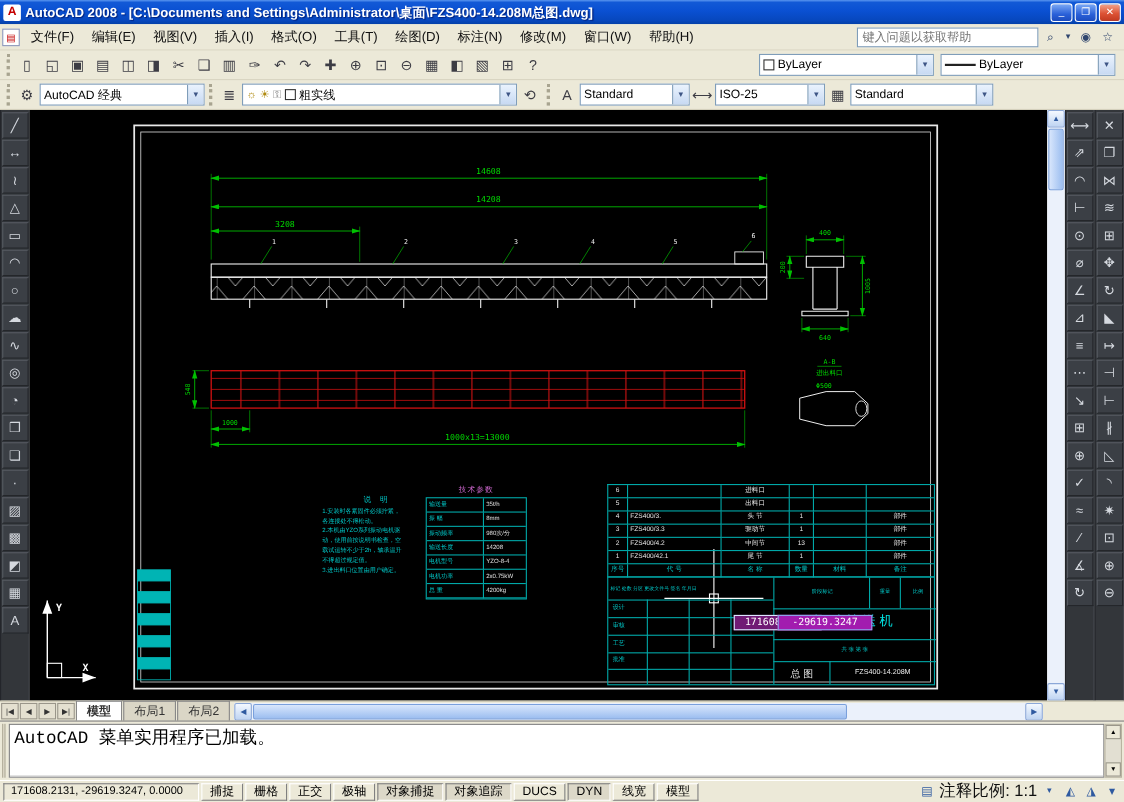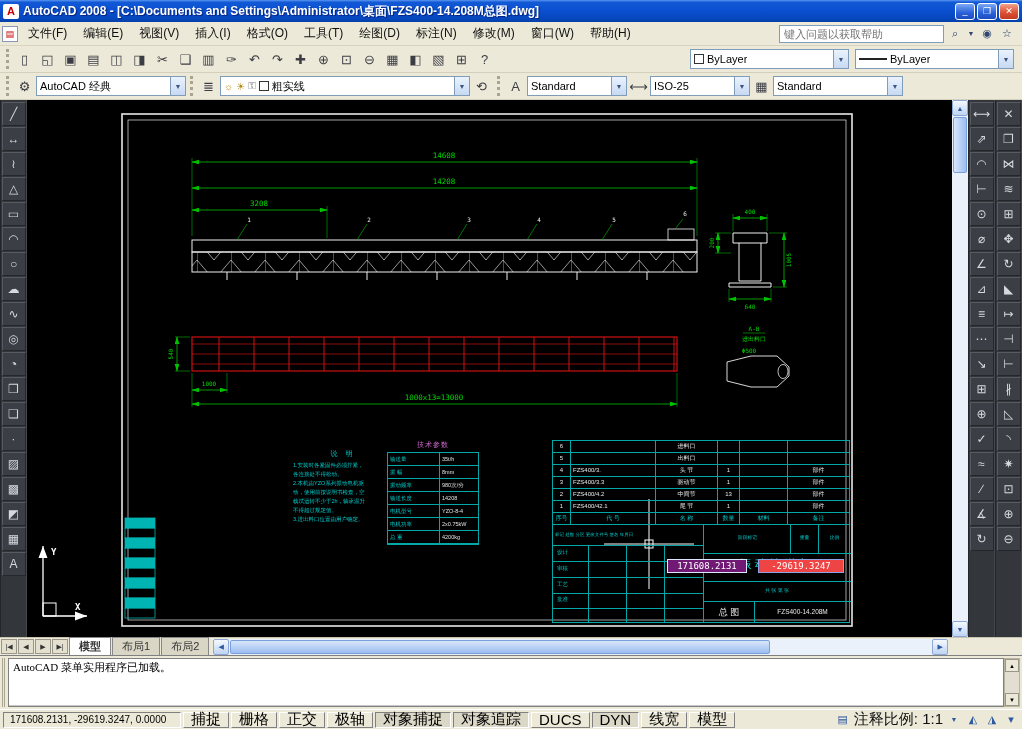--- a/index.html
+++ b/index.html
@@ -91,36 +91,36 @@
     color:#2F5AA0; font-size:7px; display:flex; align-items:center; justify-content:center; }
   .harrow.right { right:0; }
   .hthumb { position:absolute; top:1px; bottom:1px; left:17px; width:540px;
     background:linear-gradient(180deg,#D8E6FC,#9CBEF0); border:1px solid #7AA0DC; border-radius:2px; }
 
   
   .cmdwin { position:absolute; top:655px; left:0; width:1022px; height:54px; background:#ECE9D8;
     border-top:1px solid #808080; display:flex; padding:2px; }
   .cmd-grip { width:4px; border-left:3px double #A8A490; margin-right:2px; }
   .cmd-body { flex:1; background:#fff; border:1px solid #808080; display:flex; flex-direction:column;
-    font-family:Liberation Serif, serif; font-size:11px; color:#000; }
+    font-family:Liberation Mono, monospace; font-size:16px; color:#000; }
   .cmd-hist { flex:1; padding:1px 4px; border-bottom:1px solid #C8C8C8; }
   .cmd-line { height:18px; padding:1px 4px; display:flex; align-items:center; }
   .cmd-scroll { width:16px; position:relative; background:#E2DFD2; border:1px solid #B8B4A0; }
   .cmd-scroll .ar { position:absolute; left:0; width:14px; height:13px; background:#ECE9D8;
     border:1px solid #9A968A; font-size:6px; display:flex; align-items:center; justify-content:center; }
   .cmd-scroll .ar.b { bottom:0; }
 
   
   .statusbar { position:absolute; top:709px; left:0; width:1022px; height:20px; background:#ECE9D8;
     border-top:1px solid #fff; display:flex; align-items:center; font-size:11px; padding:0 3px; gap:2px; }
   .coords { width:178px; height:16px; border:1px solid; border-color:#808080 #fff #fff #808080;
     padding:0 6px; font-size:10px; display:flex; align-items:center; white-space:nowrap; overflow:hidden; }
   .toggles { display:flex; gap:2px; }
   .toggle { height:16px; padding:0 7px; border:1px solid; border-color:#fff #808080 #808080 #fff;
-    background:#ECE9D8; display:flex; align-items:center; font-size:15px; }
+    background:#ECE9D8; display:flex; align-items:center; font-size:11px; }
   .toggle.pressed { border-color:#808080 #fff #fff #808080; background:#DCD8C8; }
   .sb-right { margin-left:auto; display:flex; align-items:center; gap:3px; }
   .sbicon { min-width:16px; height:16px; display:flex; align-items:center; justify-content:center;
     color:#2F5AA0; font-size:11px; }
   .annoscale { font-size:15px; color:#101010; }
 
   
   .ov { position:absolute; }
   .notes-box { left:266px; top:349px; width:100px; color:#00C8C8; }
   .notes-title { text-align:center; font-size:7px; letter-spacing:3px; margin-bottom:2px; }
@@ -138,21 +138,21 @@
     line-height:11px; color:#E6E6E6; text-align:center; overflow:hidden; white-space:nowrap; }
   .pcell.l { text-align:left; padding-left:2px; }
   .pcell:last-child { border-right:none; }
   .phead .pcell { color:#00C8C8; }
   .tblock { left:525px; top:424px; width:298px; height:99px; border:1px solid #00A8A8; }
   .tbl { position:absolute; border-color:#00A8A8 !important; }
   .tblock span { position:absolute; color:#00C8C8; white-space:nowrap; }
   .dynbox { height:14px; display:flex; align-items:center; justify-content:center;
     font-family:"DejaVu Sans Mono",monospace; font-size:9px; color:#fff; }
   .dyn1 { left:640px; top:459px; width:80px; background:#701a75; border:1px solid #DCE6FF; }
-  .dyn2 { left:731px; top:459px; width:86px; background:#ef4444; border:1px solid #8FA2E8; }
+  .dyn2 { left:680px; top:459px; width:86px; background:#a21caf; border:1px solid #8FA2E8; }
 
   
   text { font-family:"DejaVu Sans Mono", monospace; }
   .dt { fill:#00D800; font-size:7.5px; text-anchor:middle; }
   .dts { fill:#00D800; font-size:6px; text-anchor:middle; }
   .bal { fill:#F0F0F0; font-size:6px; text-anchor:middle; }
   .ucsT { fill:#fff; font-size:9px; font-weight:bold; }
 </style>
 </head>
 <body>

